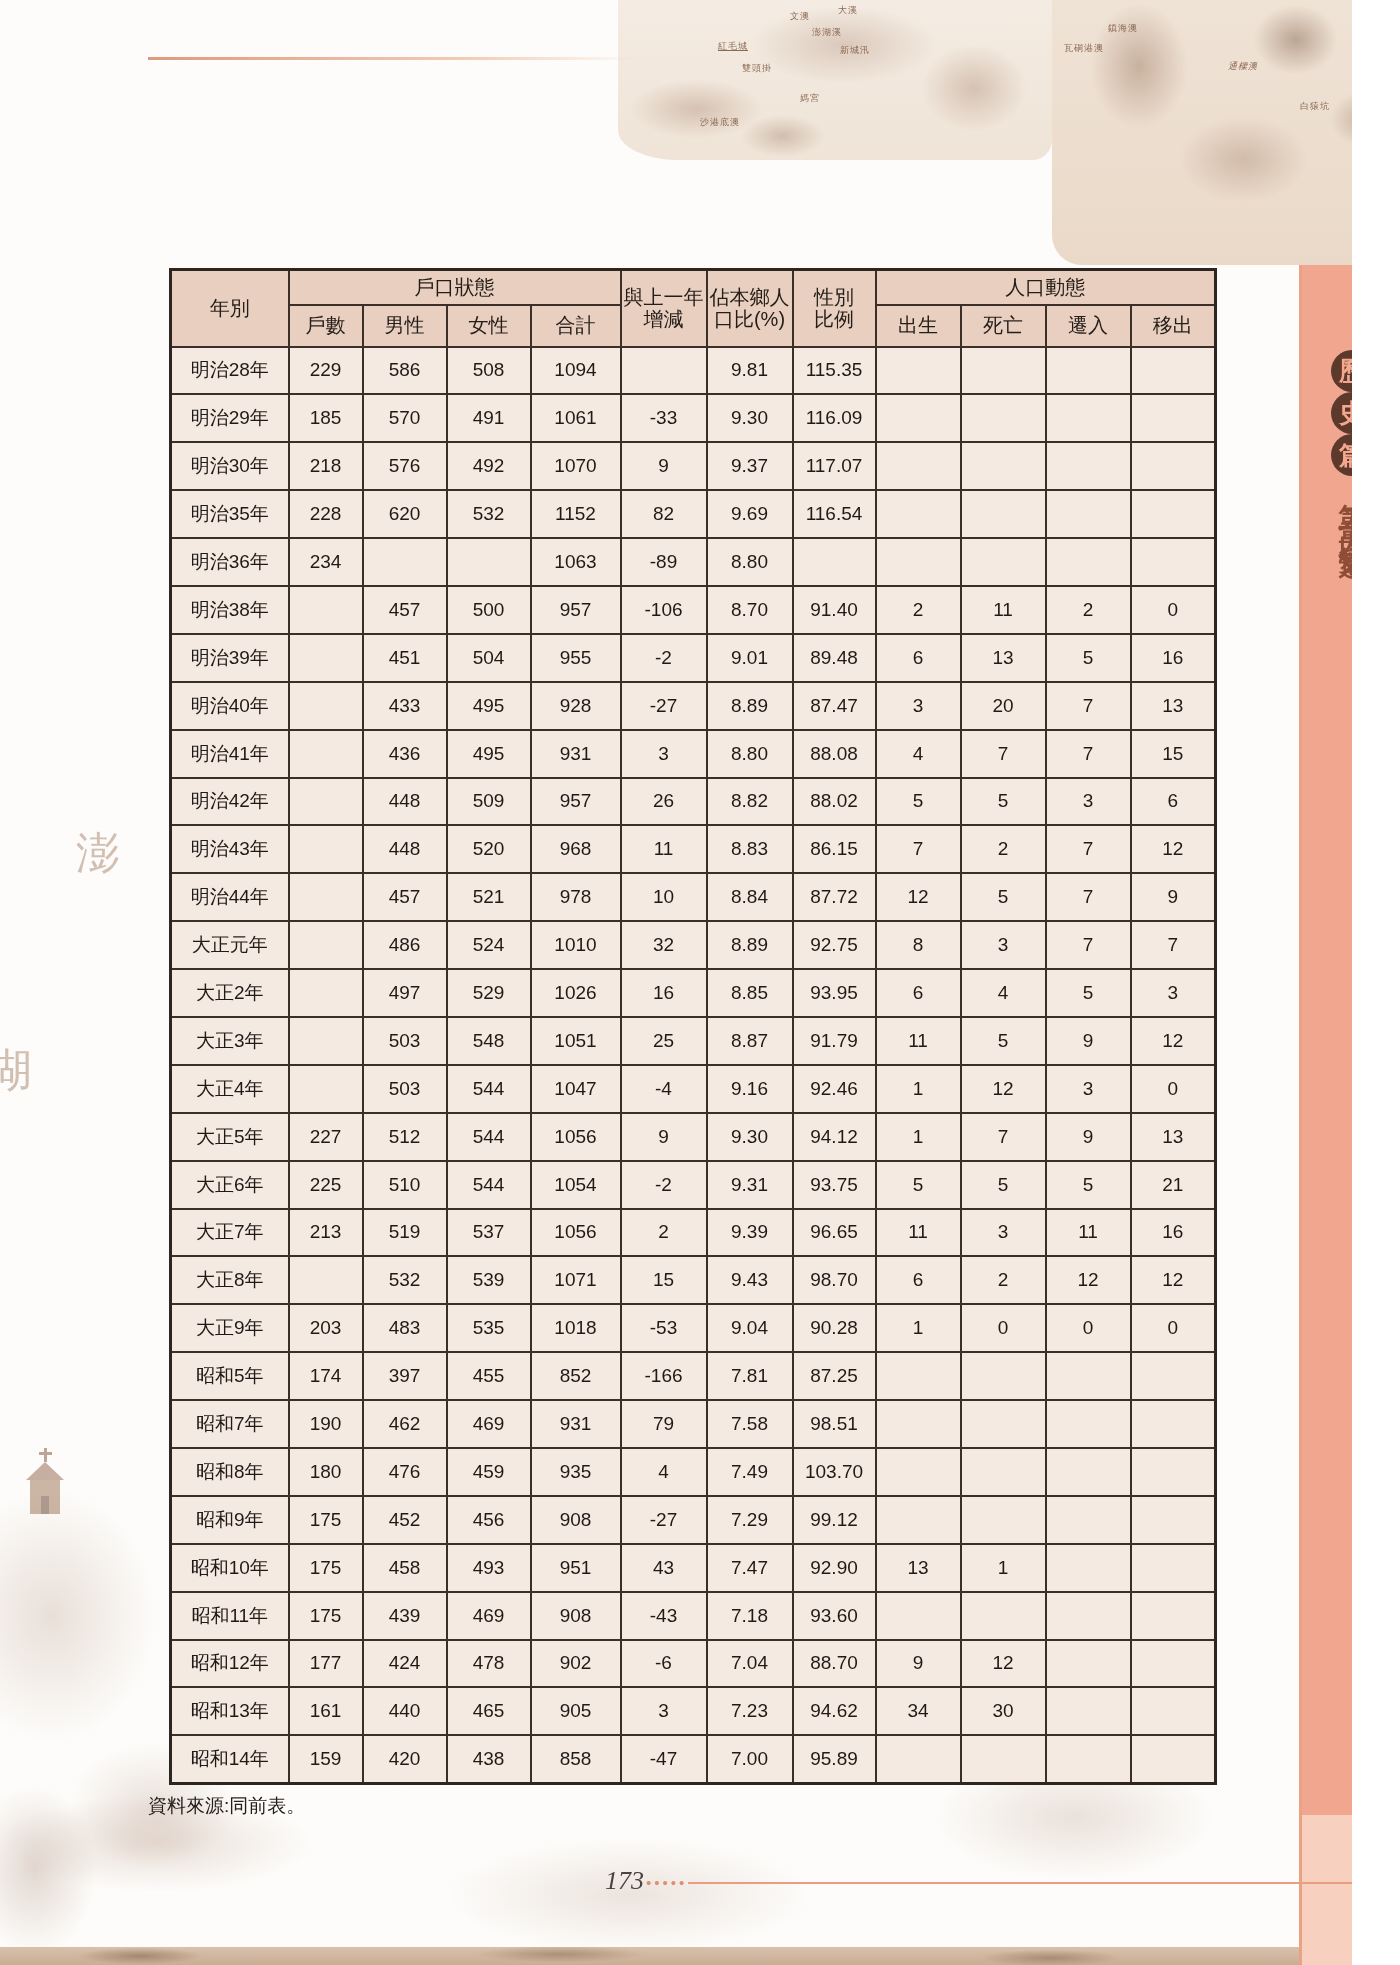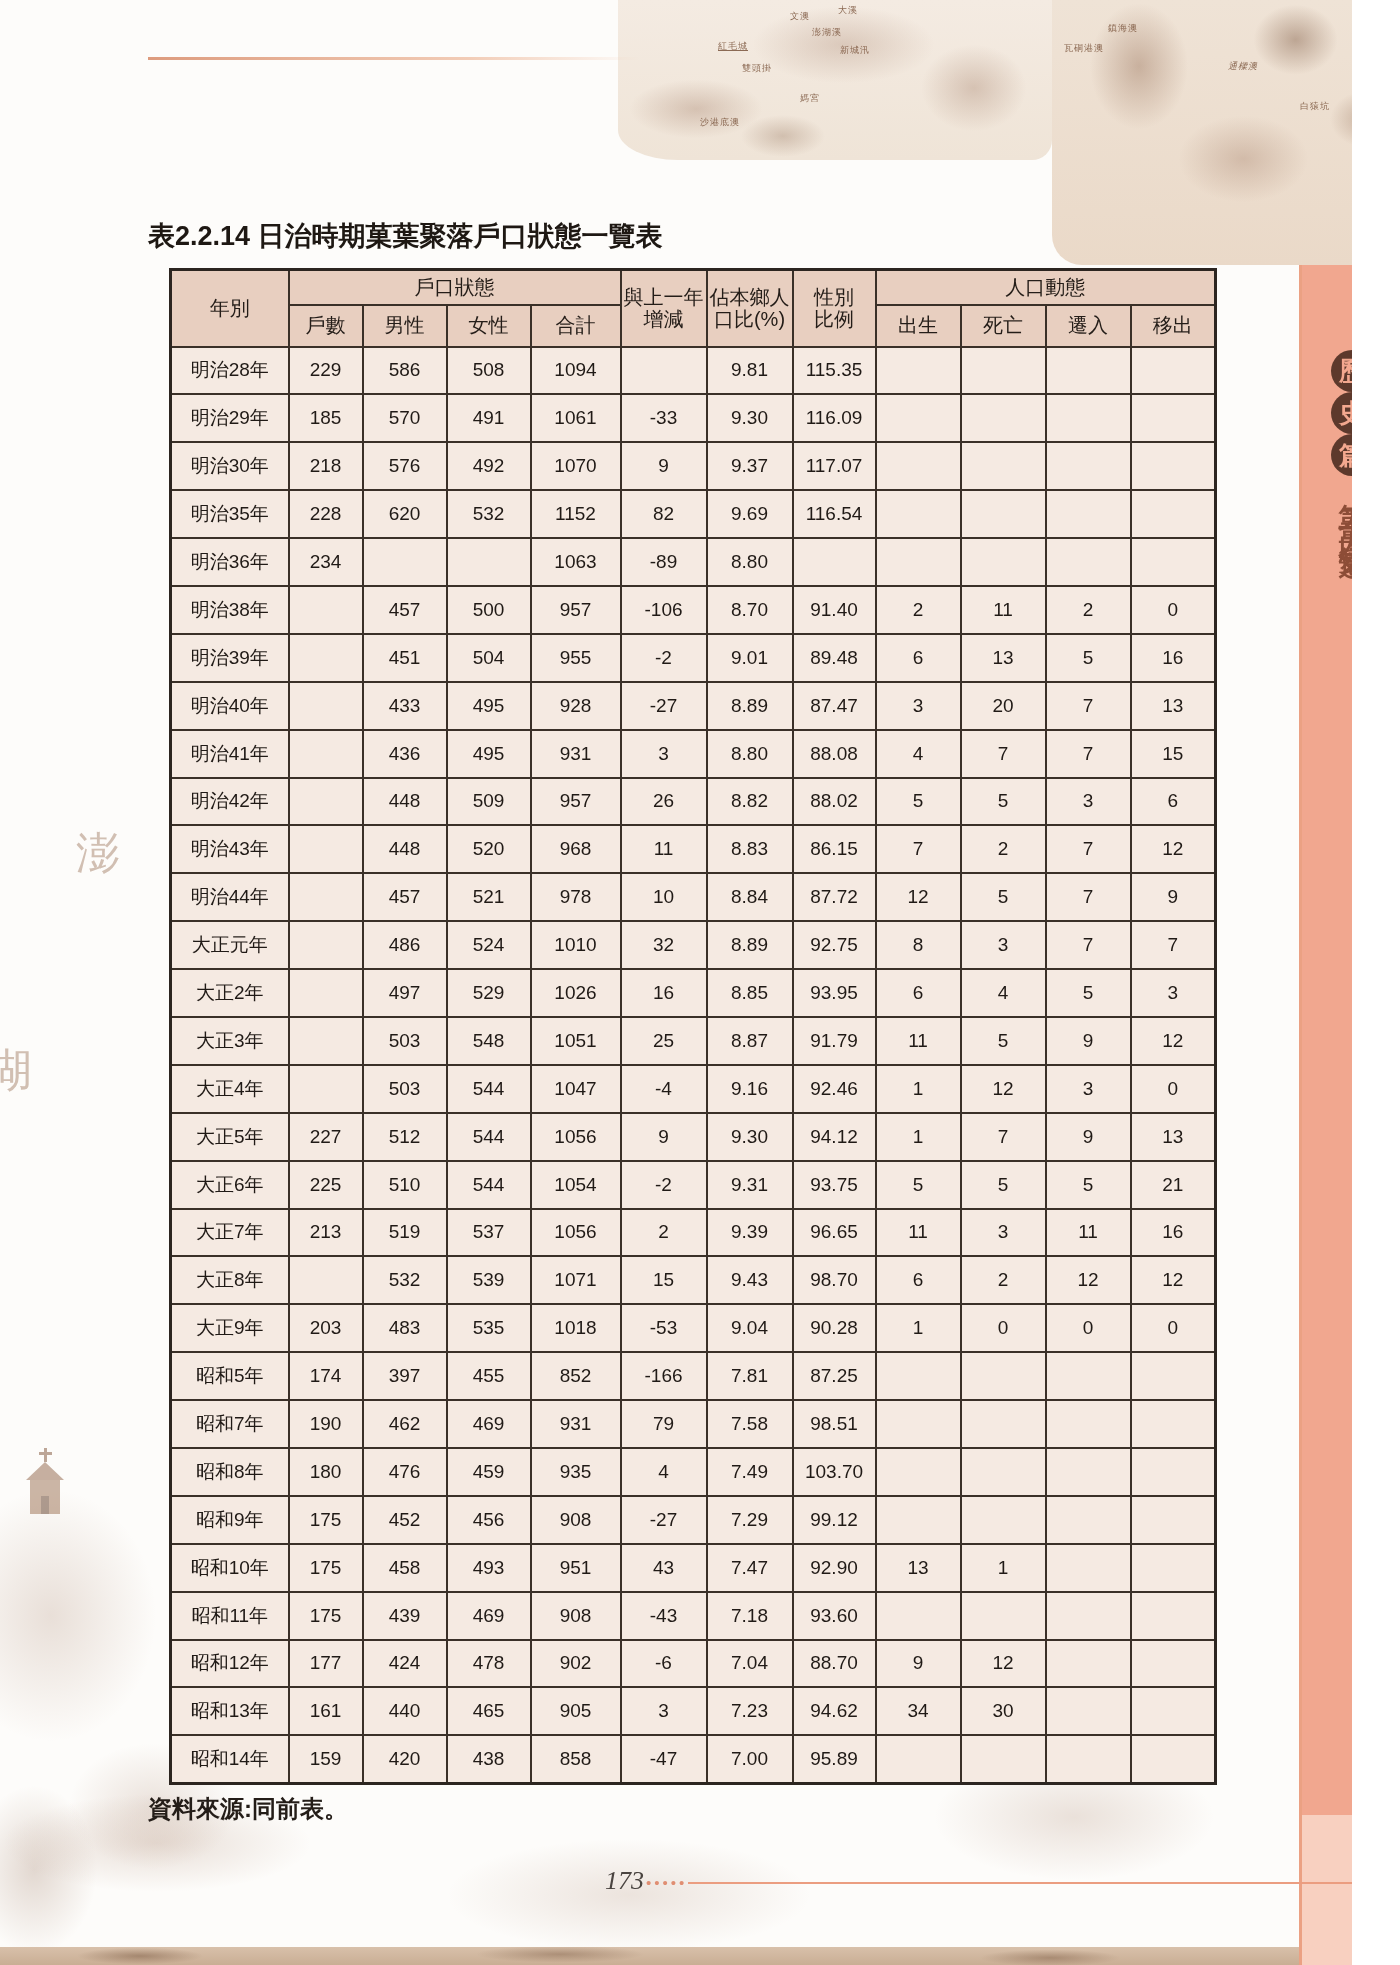--- a/index.html
+++ b/index.html
@@ -80,21 +80,21 @@
     border-collapse:collapse; table-layout:fixed; border:3px solid #2c2520; }
   .htable th, .htable td { border:2px solid #3a3028; text-align:center; vertical-align:middle;
     padding:0; overflow:hidden; }
   .htable thead th { background:#e8cfc0; font-weight:normal; font-size:20px; color:#241d18; }
   .htable thead tr.r1 { height:35px; }
   .htable thead tr.r2 { height:42px; }
   .two-line { white-space:pre-line; line-height:1.12; font-size:19px; }
   .htable tbody tr { height:47.9px; }
   .htable tbody td { background:#f5eae2; font-size:19px; color:#201a16; }
   
-  .source-note { position:absolute; left:148px; top:1793px; font-size:24px; font-weight:bold; color:#241d18; }
+  .source-note { position:absolute; left:148px; top:1793px; font-size:19px; font-weight:normal; color:#241d18; }
   .page-num { position:absolute; left:605px; top:1866px; font-size:26px; font-style:italic;
     color:#4a4440; font-family:"Liberation Serif",serif; }
   .pn-dots { position:absolute; left:646px; top:1874px; color:#e08e72; font-size:15px; letter-spacing:3px; }
   .pn-line { position:absolute; left:688px; top:1882px; width:712px; height:2px; background:#eb9d80; }
 </style>
 </head>
 <body>
 
 <div class="page">
 
@@ -132,21 +132,20 @@
 
   <div class="band"></div>
   <div class="band-bottom"></div>
   <div class="band-edge-l"></div>
   <div class="band-edge-r"></div>
   <div class="tab-circle" style="top:350px;">歷</div>
   <div class="tab-circle" style="top:392px;">史</div>
   <div class="tab-circle" style="top:434px;">篇</div>
   <div class="chapter-vert">第二章・人口變遷</div>
 
-  <div class="doc-title">表2.2.14 日治時期菓葉聚落戶口狀態一覽表</div>
 
   <table class="htable">
     <colgroup>
       <col style="width:118px">
         <col style="width:74px">
         <col style="width:84px">
         <col style="width:84px">
       <col style="width:90px">
         <col style="width:86px">
         <col style="width:86px">

